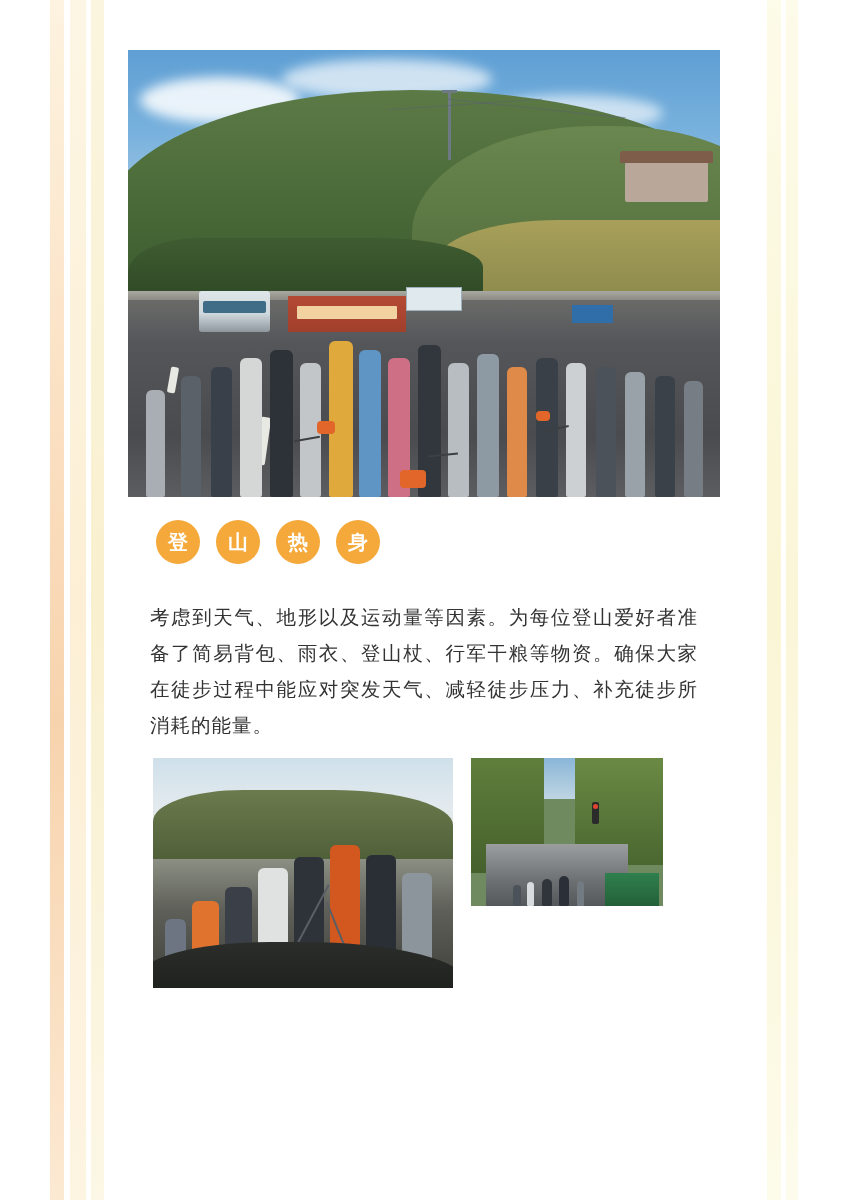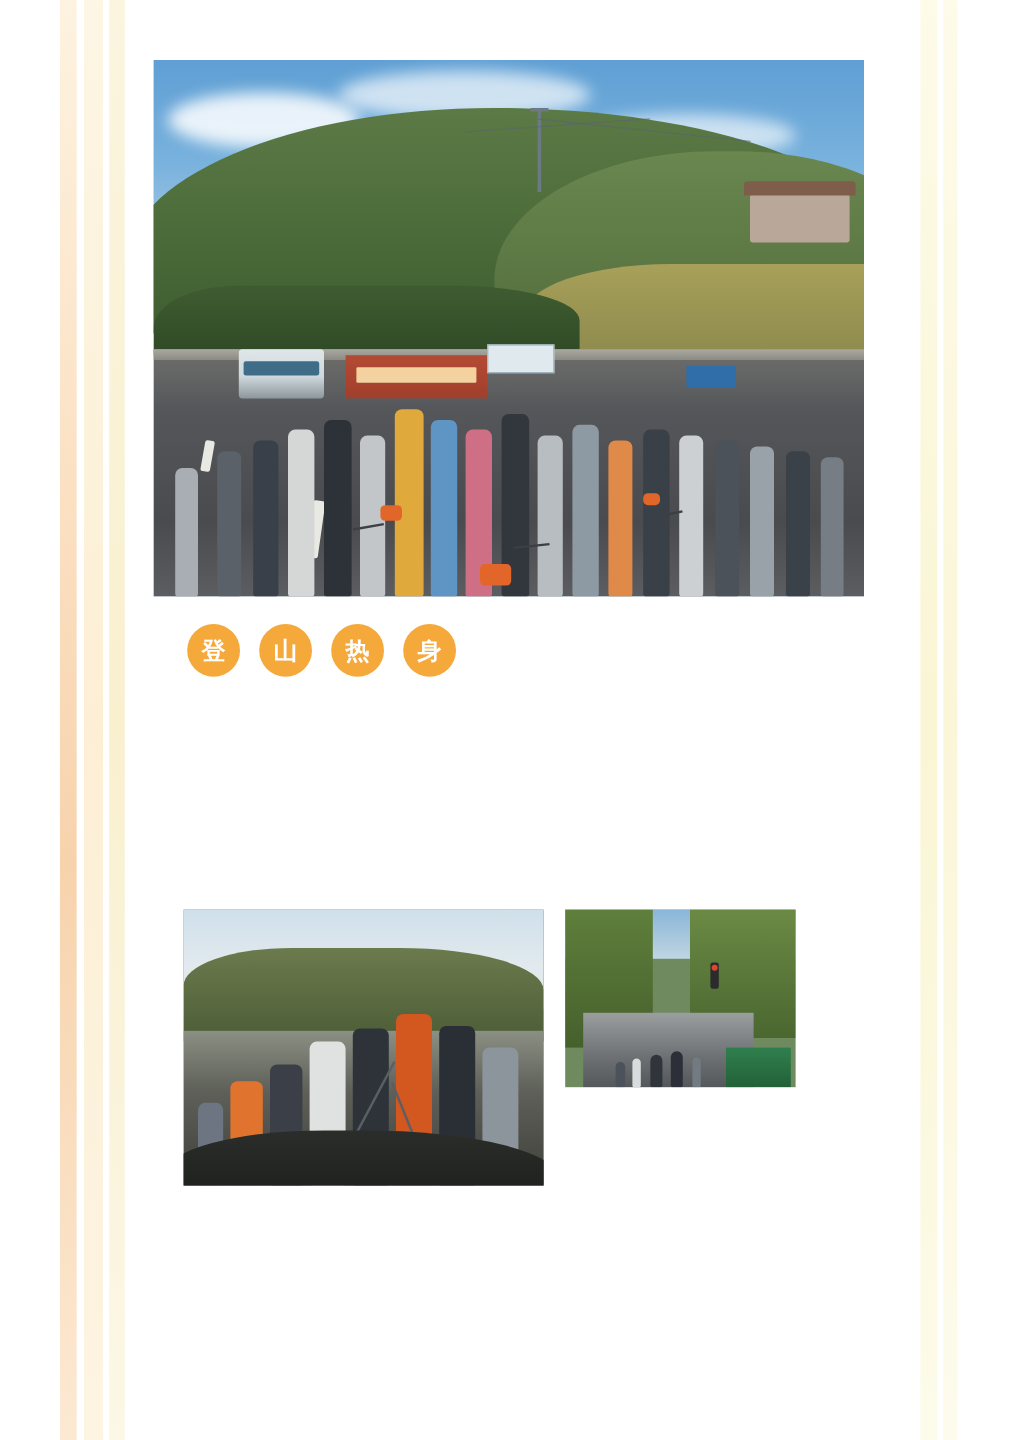--- a/index.html
+++ b/index.html
@@ -335,20 +335,21 @@
       <div class="bagpack" style="left:69%; bottom:17%; width:14px; height:10px;"></div>
     </div>
 
     <div class="badges">
       <div class="badge">登</div>
       <div class="badge">山</div>
       <div class="badge">热</div>
       <div class="badge">身</div>
     </div>
 
+    <div class="para">考虑到天气、地形以及运动量等因素。为每位登山爱好者准备了简易背包、雨衣、登山杖、行军干粮等物资。确保大家在徒步过程中能应对突发天气、减轻徒步压力、补充徒步所消耗的能量。</div>
 
     <div class="photo-left photo">
       <div class="pl-sky"></div>
       <div class="pl-trees"></div>
       <div class="pl-ground"></div>
       <div class="person" style="left:4%;  height:30%; width:7%;  background:#6c7581;"></div>
       <div class="person" style="left:13%; height:38%; width:9%;  background:#e0742e;"></div>
       <div class="person" style="left:24%; height:44%; width:9%;  background:#3b4048;"></div>
       <div class="person" style="left:35%; height:52%; width:10%; background:#e0e2e1;"></div>
       <div class="person" style="left:47%; height:57%; width:10%; background:#2e333a;"></div>

